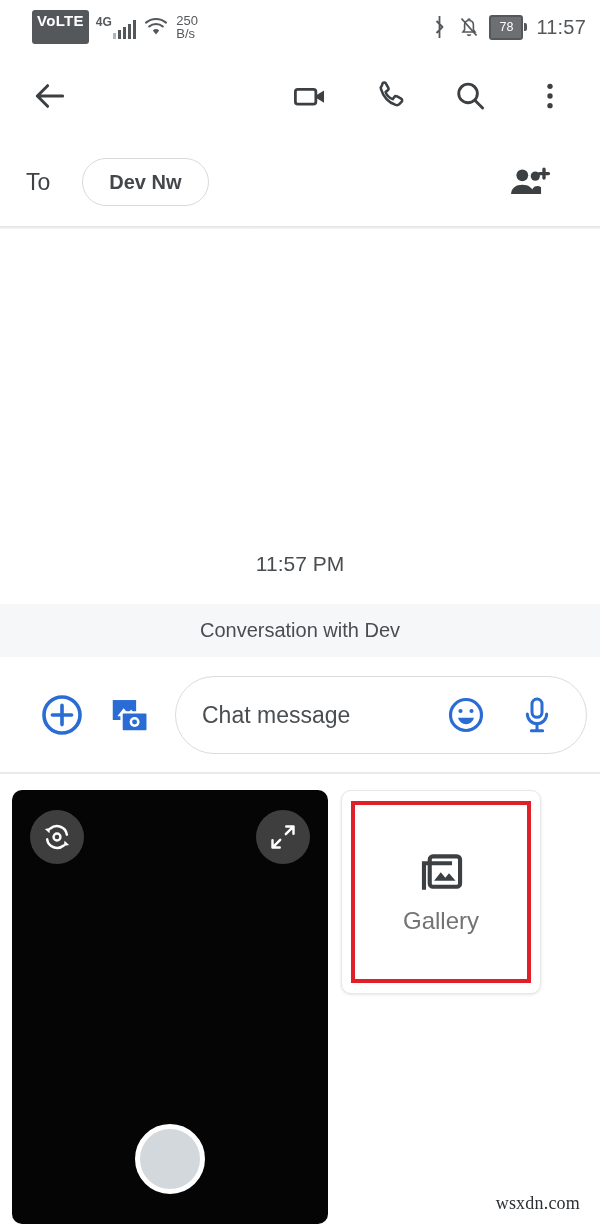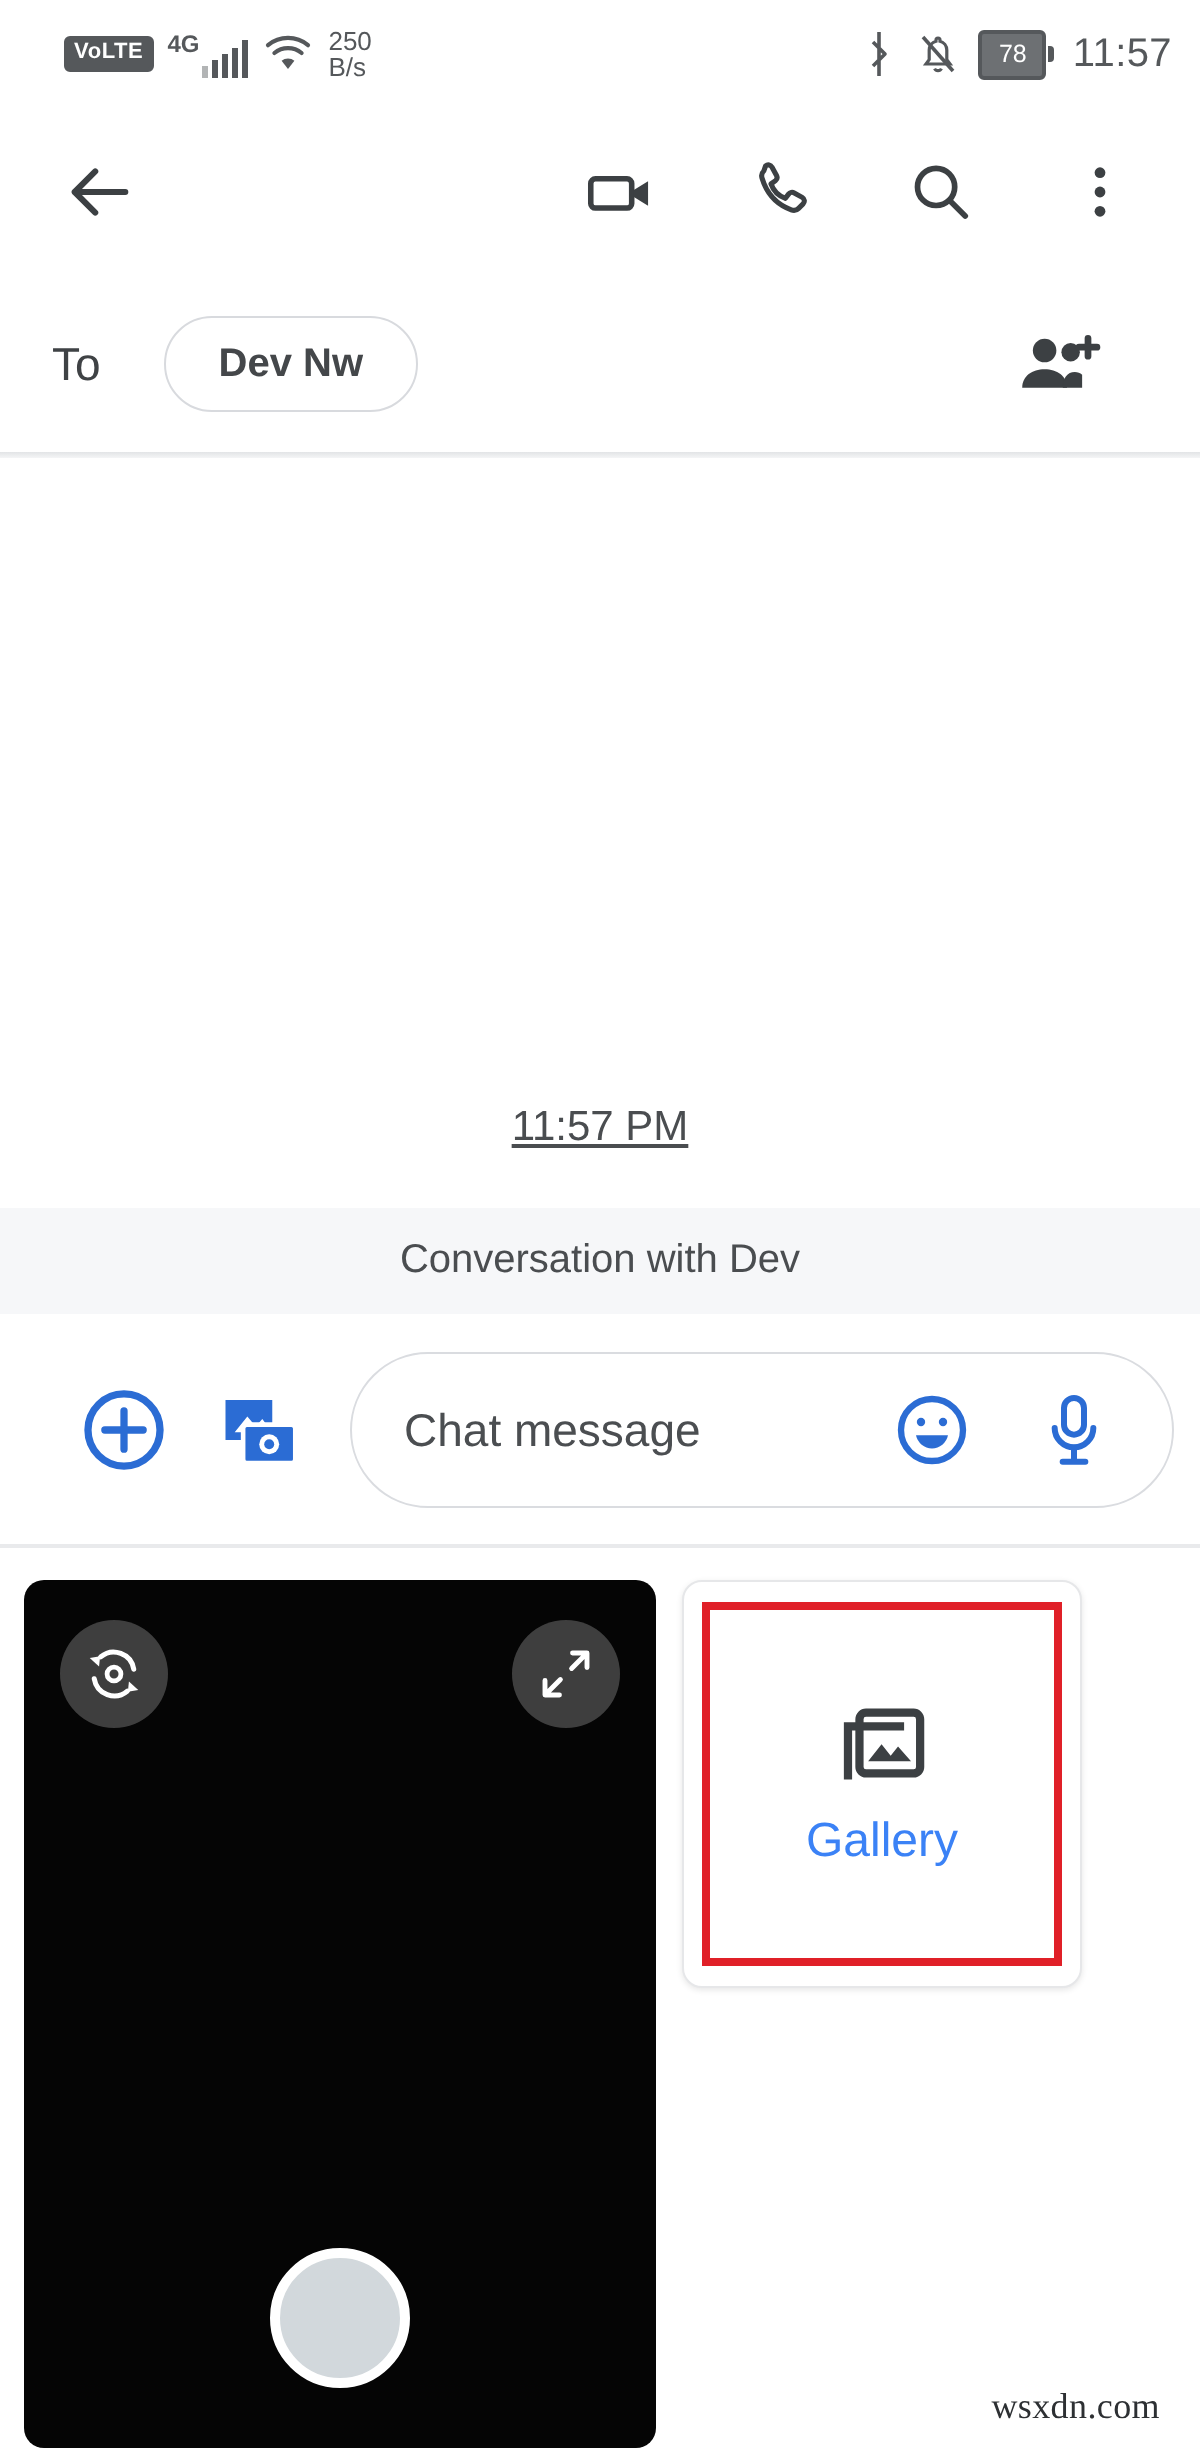--- a/index.html
+++ b/index.html
@@ -14,22 +14,22 @@
   
   .statusbar {
     position: absolute; left:0; top:0; width:600px; height:54px;
     display:flex; align-items:center; padding: 0 14px;
     background:#ffffff; color:#4a4d50;
   }
   .sb-left { display:flex; align-items:center; gap:7px; margin-left:18px; }
   .sb-right { display:flex; align-items:center; gap:9px; margin-left:auto; }
   .volte {
     border:2px solid #55585b; border-radius:3px; background:#55585b;
-    color:#fff; font-size:11px; font-weight:bold; letter-spacing:.3px;
-    padding:1px 3px 2px 3px; line-height:1;
+    color:#fff; font-size:15px; font-weight:bold; letter-spacing:.3px;
+    padding:1px 3px 14px 3px; line-height:1;
   }
   .net4g { display:flex; align-items:flex-end; gap:1px; }
   .net4g .lbl { font-size:12px; font-weight:bold; color:#55585b; line-height:1; margin-bottom:11px;}
   .bars { display:flex; align-items:flex-end; gap:1.5px; height:20px; }
   .bars i { display:block; width:3.5px; background:#55585b; }
   .bars i:nth-child(1){height:6px; opacity:.45}
   .bars i:nth-child(2){height:9px;}
   .bars i:nth-child(3){height:12px;}
   .bars i:nth-child(4){height:15px;}
   .bars i:nth-child(5){height:19px;}
@@ -69,21 +69,21 @@
   .addppl { margin-left:auto; width:48px; height:48px; display:flex; align-items:center; justify-content:center; }
   .tb-divider {
     position:absolute; left:0; top:226px; width:600px; height:3px;
     background:linear-gradient(#e2e4e6,#f4f5f6);
   }
 
   
   .msgarea { position:absolute; left:0; top:229px; width:600px; height:375px; background:#fff; }
   .timestamp {
     position:absolute; left:0; top:552px; width:600px; text-align:center;
-    font-size:21px; color:#4a4d50;text-decoration:underline;
+    font-size:21px; color:#4a4d50;
   }
   .convbanner {
     position:absolute; left:0; top:604px; width:600px; height:53px;
     background:#f6f7f9; display:flex; align-items:center; justify-content:center;
     font-size:20px; color:#4a4d50;
   }
 
   
   .chatbar {
     position:absolute; left:11px; top:657px; width:600px; height:116px;
@@ -121,21 +121,21 @@
   .gallery-card {
     position:absolute; left:341px; top:16px; width:200px; height:204px;
     background:#fff; border:1px solid #e6e7e9; border-radius:10px;
     box-shadow:0 1px 3px rgba(0,0,0,.10);
     display:flex; align-items:center; justify-content:center;
   }
   .gallery-hl {
     width:180px; height:182px; border:4px solid #e02028;
     display:flex; flex-direction:column; align-items:center; justify-content:center; gap:6px;
   }
-  .gallery-label { font-size:24px; color:#3b82f6; }
+  .gallery-label { font-size:24px; color:#737373; }
   .watermark {
     position:absolute; right:20px; bottom:10px; font-size:18px; color:#2d3033;
     font-family:Liberation Serif, serif; letter-spacing:.2px;
   }
   svg { display:block; }
 </style>
 </head>
 <body>
 
 <div id="app">

